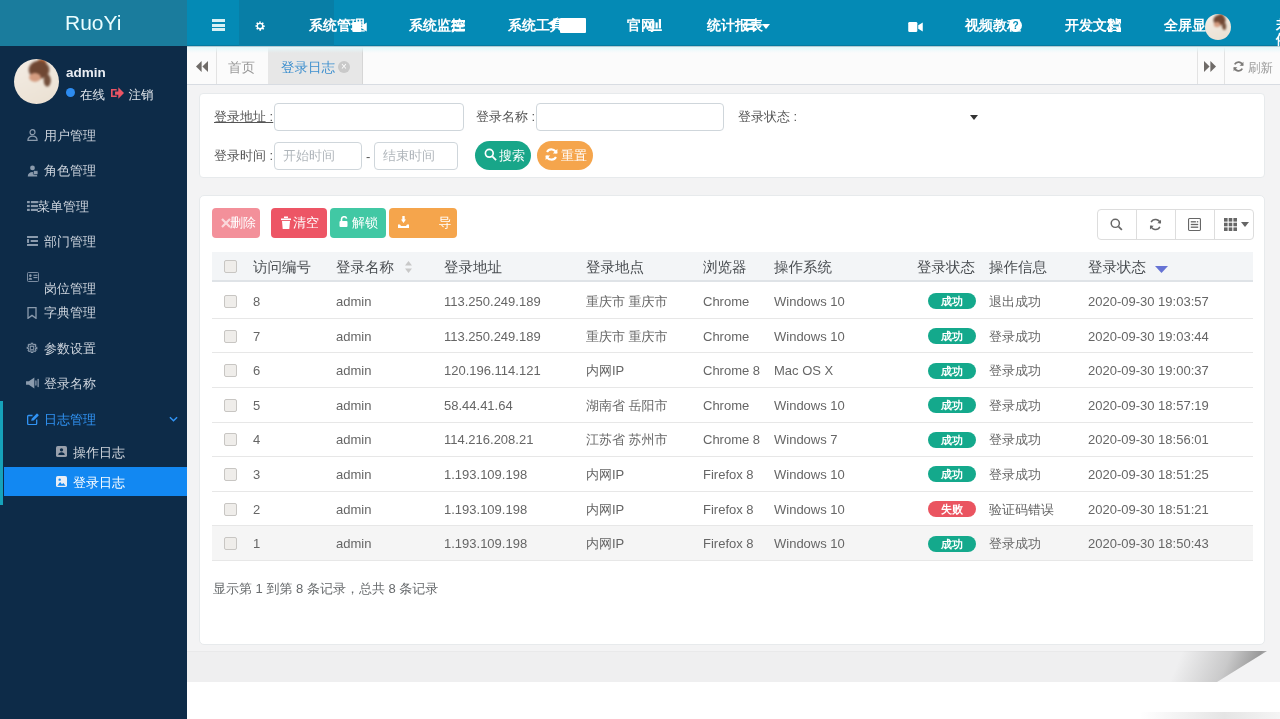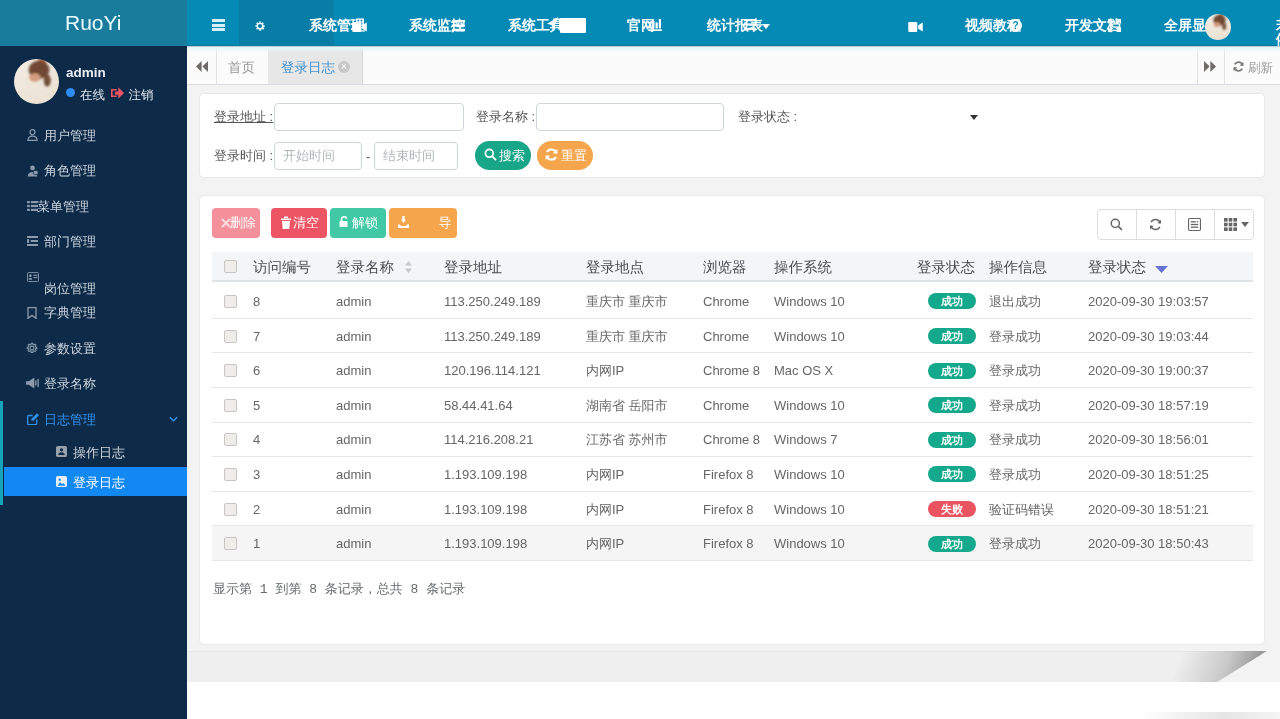--- a/index.html
+++ b/index.html
@@ -436,19 +436,19 @@
       <span class="s2">admin</span>
       <span class="s3">1.193.109.198</span>
       <span class="s4">内网IP</span>
       <span class="s5">Firefox 8</span>
       <span class="s6">Windows 10</span>
       <span class="badge">成功</span>
       <span class="s8">登录成功</span>
       <span class="s9">2020-09-30 18:50:43</span>
     </div>
 
-  <div class="abs" style="left:213px;top:580px;font-size:13px;color:#676a6c;font-family:Liberation Mono, monospace;">显示第 1 到第 8 条记录，总共 8 条记录</div>
+  <div class="abs" style="left:213px;top:580px;font-size:13px;color:#676a6c;">显示第 1 到第 8 条记录，总共 8 条记录</div>
 
   <div class="abs" style="left:1140px;top:712px;width:140px;height:7px;background:linear-gradient(to right, rgba(150,150,150,0) 0%, rgba(150,150,150,0.25) 60%, rgba(150,150,150,0.1) 100%);"></div>
   <div class="abs" style="left:187px;top:651px;width:1080px;height:31px;background:#efeff0;border-top:1px solid #e9e9ea;clip-path:polygon(0 0,100% 0,95.4% 100%,0 100%);"></div>
   <div class="abs" style="left:1130px;top:651px;width:137px;height:31px;background:linear-gradient(112deg, rgba(160,160,160,0) 35%, rgba(140,140,140,0.38) 68%, rgba(100,100,100,0.62) 88%, rgba(150,150,150,0.25) 98%);clip-path:polygon(0 0,100% 0,63.5% 100%,0 100%);"></div>
 
 </div>
 
 </body></html>

